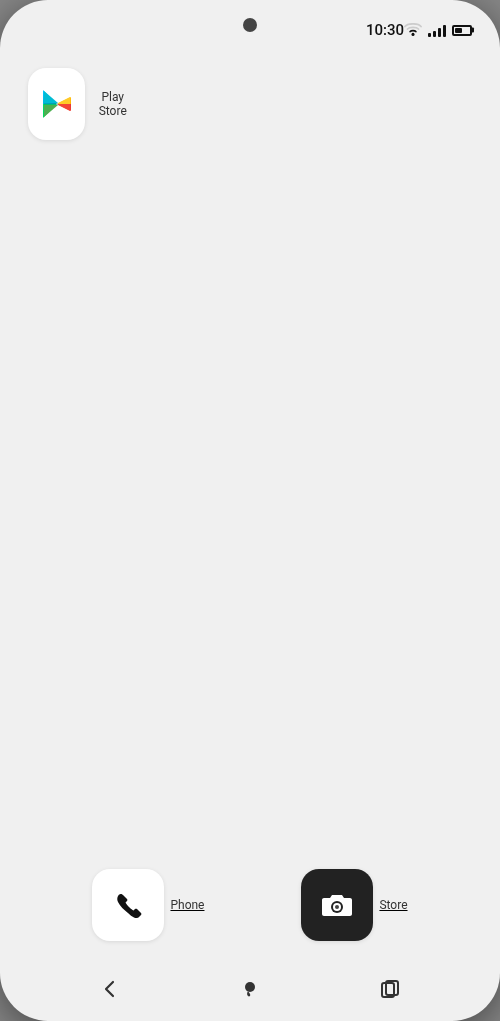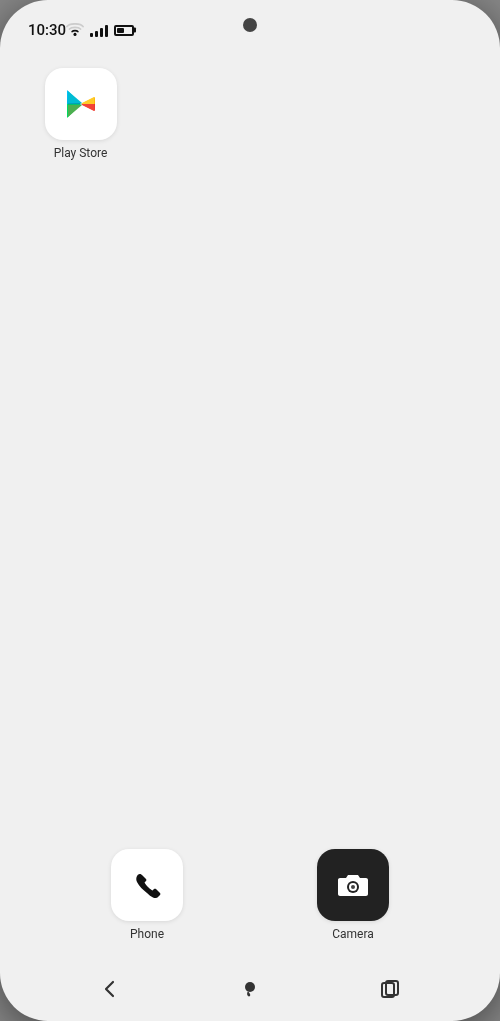--- a/index.html
+++ b/index.html
@@ -19,24 +19,25 @@
       background: #f0f0f0;
       border-radius: 48px;
       position: relative;
       overflow: hidden;
       box-shadow: 0 8px 40px rgba(0,0,0,0.5);
     }
 
     
     .status-bar {
       display: flex;
-      justify-content: flex-start;
+      justify-content: flex-end;
       align-items: center;
       padding: 16px 28px 8px 28px;
       height: 52px;
+      margin-left: 28px;
     }
 
     .status-time {
       font-size: 15px;
       font-weight: 500;
       color: #111;
     }
 
     .status-icons {
       display: flex;
@@ -112,21 +113,21 @@
     
     .app-grid {
       display: grid;
       grid-template-columns: repeat(4, 1fr);
       gap: 8px;
       padding: 0;
     }
 
     .app-icon-wrap {
       display: flex;
-      flex-direction: column;
+      flex-direction: row;
       align-items: center;
       gap: 6px;
       cursor: pointer;
     }
 
     .app-icon {
       width: 72px;
       height: 72px;
       border-radius: 18px;
       display: flex;
@@ -150,20 +151,21 @@
     
     .dock {
       position: absolute;
       bottom: 68px;
       left: 28px;
       right: 28px;
       display: flex;
       justify-content: space-around;
       align-items: center;
       padding: 12px 16px;
+      text-decoration: underline;
     }
 
     
     .nav-bar {
       position: absolute;
       bottom: 0;
       left: 0;
       right: 0;
       height: 64px;
       display: flex;
@@ -334,21 +336,21 @@
 
     <div class="app-icon-wrap">
       <div class="app-icon dark">
         <svg width="36" height="36" viewBox="0 0 36 36">
           <path d="M13 8 L11 11 L5 11 C3.9 11 3 11.9 3 13 L3 27 C3 28.1 3.9 29 5 29 L31 29 C32.1 29 33 28.1 33 27 L33 13 C33 11.9 32.1 11 31 11 L25 11 L23 8 Z" fill="white"></path>
           <circle cx="18" cy="20" r="6" fill="#222"></circle>
           <circle cx="18" cy="20" r="4" fill="white"></circle>
           <circle cx="18" cy="20" r="2" fill="#444"></circle>
         </svg>
       </div>
-      <span class="app-label">Camera</span>
+      <span class="app-label">Store</span>
     </div>
 
 
   </div>
 
   <div class="nav-bar">
 
     <div class="nav-btn">
       <svg width="22" height="22" viewBox="0 0 22 22">
         <path d="M14 4 L7 11 L14 18" stroke="#333" stroke-width="2.2" fill="none" stroke-linecap="round" stroke-linejoin="round"></path>

